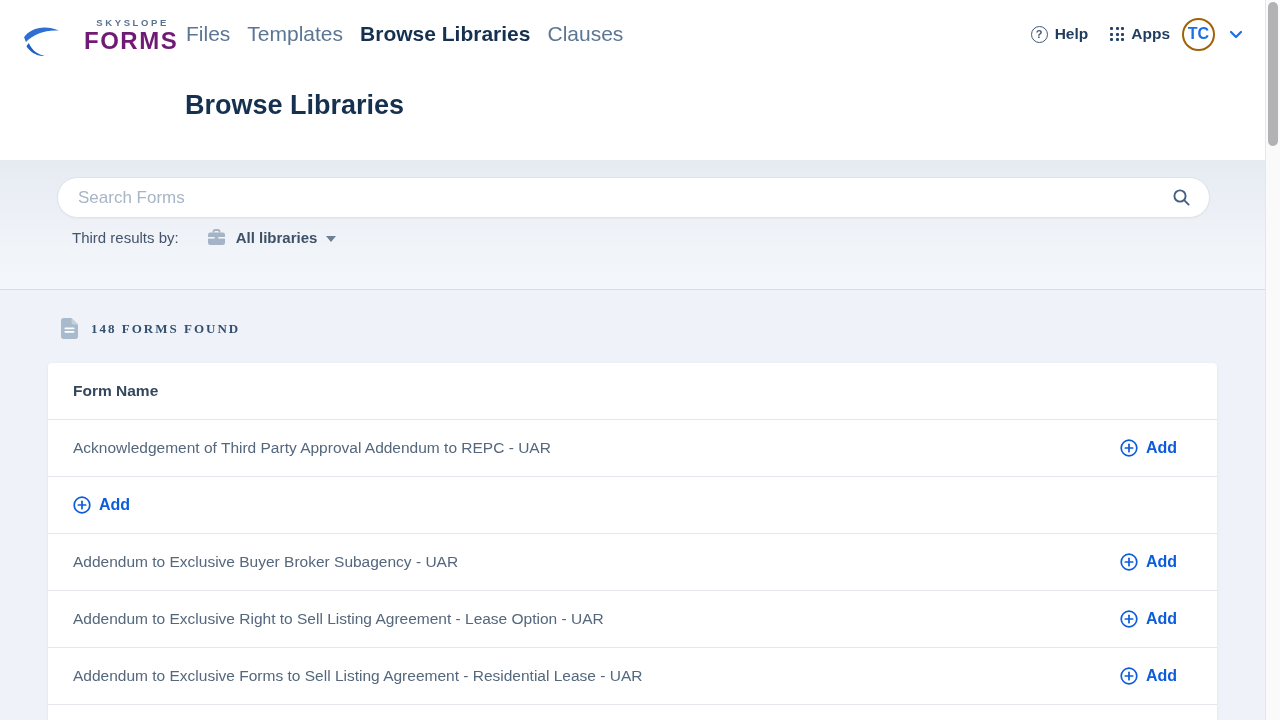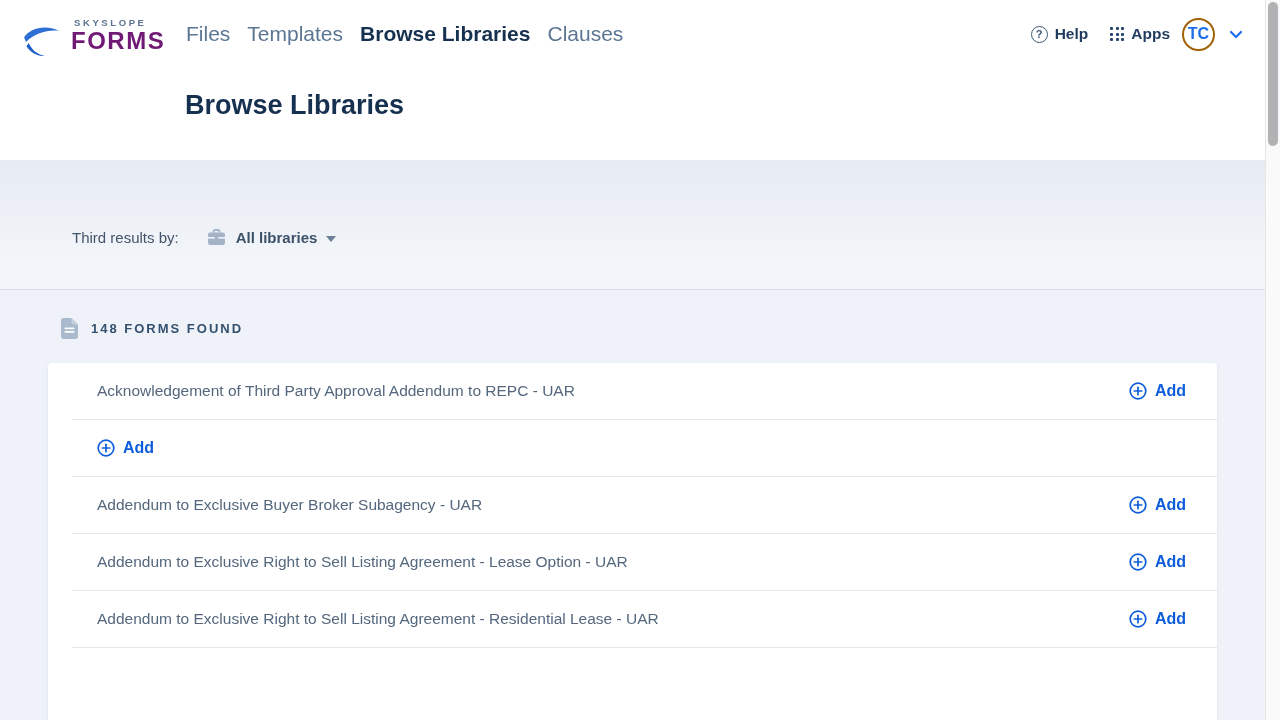--- a/index.html
+++ b/index.html
@@ -21,21 +21,21 @@
     background: #b2b2b5; border-radius: 6px;
   }
 
   
   .header {
     position: absolute; top: 0; left: 0; right: 15px; height: 160px;
     background: #ffffff; z-index: 2;
   }
   .brand { position: absolute; left: 22px; top: 17px; display: flex; align-items: flex-start; }
   .brand-swoosh { margin-top: 8px; }
-  .brand-text { margin-left: 7px; display: flex; flex-direction: column; }
+  .brand-text { margin-left: 20px; display: flex; flex-direction: column; text-align: center; }
   .brand-top {
     font-size: 9.5px; font-weight: 700; letter-spacing: 2.6px;
     color: #5a7190; margin-left: 3px;
   }
   .brand-bottom {
     font-size: 24px; font-weight: 600; letter-spacing: 1.5px;
     color: #701a75; line-height: 1.05;
   }
 
   .nav { position: absolute; left: 186px; top: 0; height: 68px; display: flex; align-items: center; gap: 17px; }
@@ -93,37 +93,37 @@
     width: 0; height: 0; margin-left: 9px; margin-top: 2px;
     border-left: 5px solid transparent; border-right: 5px solid transparent;
     border-top: 6px solid #6b8096;
   }
 
   
   .main { position: absolute; top: 291px; left: 0; right: 15px; bottom: 0; background: #eff3f9; }
   .results-count { position: absolute; left: 61px; top: 27px; display: flex; align-items: center; }
   .results-count-text {
     margin-left: 13px; font-size: 13px; font-weight: 700;
-    letter-spacing: 2px; color: #33506e;
+    letter-spacing: 2px; color: #33506e; font-family: Liberation Serif, serif;
   }
 
   .card {
     position: absolute; left: 48px; top: 72px; width: 1169px; bottom: -4px;
     background: #ffffff; border-radius: 4px 4px 0 0;
     box-shadow: 0 1px 3px rgba(30,50,80,0.10);
     overflow: hidden;
   }
   .thead {
     height: 57px; display: flex; align-items: center; padding-left: 25px;
     border-bottom: 1px solid #e4e7eb;
   }
   .thead-label { font-size: 15.5px; font-weight: 700; color: #33475c; }
   .trow {
     height: 57px; display: flex; align-items: center; justify-content: space-between;
-    padding: 0 31px 0 25px; border-bottom: 1px solid #e4e7eb; margin-left: 24px;
+    padding: 0 40px 0 25px; border-bottom: 1px solid #e4e7eb;
   }
   .trow:last-child { border-bottom: none; }
   .form-name { font-size: 15.5px; color: #54677d; }
   .add-btn {
     background: none; border: none; cursor: pointer;
     display: flex; align-items: flex-start; gap: 8px; padding: 4px 0;
   }
   .add-label { font-size: 16px; font-weight: 700; color: #0d5cdb; }
   .trow.partial { height: 15px; border-bottom: none; }
 </style>
@@ -178,20 +178,29 @@
         <svg width="14" height="9" viewBox="0 0 14 9">
           <path d="M2 2 L7 7 L12 2" stroke="#1a6ee8" stroke-width="2.2" fill="none" stroke-linecap="round" stroke-linejoin="round"></path>
         </svg>
       </span>
     </div>
 
     <h1 class="page-title">Browse Libraries</h1>
   </div>
 
   <div class="search-band">
+    <div class="search-pill">
+      <input class="search-input" type="text" placeholder="Search Forms" style="">
+      <button class="search-icon-btn">
+        <svg width="19" height="19" viewBox="0 0 19 19">
+          <circle cx="8" cy="8" r="5.6" fill="none" stroke="#44607f" stroke-width="1.9"></circle>
+          <line x1="12.4" y1="12.4" x2="16.6" y2="16.6" stroke="#44607f" stroke-width="1.9" stroke-linecap="round"></line>
+        </svg>
+      </button>
+    </div>
     <div class="filter-row">
       <span class="filter-label">Third results by:</span>
       <div class="library-select">
         <svg width="19" height="17" viewBox="0 0 19 17">
           <path d="M6.5 3.5 V2.6 C6.5 1.7 7.2 1 8.1 1 H10.9 C11.8 1 12.5 1.7 12.5 2.6 V3.5" fill="none" stroke="#a4b4c6" stroke-width="1.8"></path>
           <rect x="1" y="3.5" width="17" height="12.5" rx="2.2" fill="#a4b4c6"></rect>
           <rect x="1" y="8" width="17" height="1.6" fill="#f1f4f9"></rect>
           <rect x="7.7" y="7" width="3.6" height="3.4" rx="0.8" fill="#a4b4c6"></rect>
         </svg>
         <span class="selected">All libraries</span>
@@ -205,20 +214,23 @@
       <svg width="17" height="21" viewBox="0 0 17 21">
         <path d="M2.5 0 H10.5 L17 6.5 V18.5 C17 19.9 15.9 21 14.5 21 H2.5 C1.1 21 0 19.9 0 18.5 V2.5 C0 1.1 1.1 0 2.5 0 Z" fill="#a9bacc"></path>
         <path d="M10.5 0 L17 6.5 H12.5 C11.4 6.5 10.5 5.6 10.5 4.5 Z" fill="#c4d1df"></path>
         <rect x="3.5" y="9.5" width="10" height="1.7" rx="0.8" fill="#ffffff"></rect>
         <rect x="3.5" y="13" width="10" height="1.7" rx="0.8" fill="#ffffff"></rect>
       </svg>
       <span class="results-count-text">148 FORMS FOUND</span>
     </div>
 
     <div class="card">
+      <div class="thead">
+        <span class="thead-label">Form Name</span>
+      </div>
 
       <div class="trow">
         <span class="form-name">Acknowledgement of Third Party Approval Addendum to REPC - UAR</span>
         <button class="add-btn">
           <svg width="18" height="18" viewBox="0 0 18 18">
             <circle cx="9" cy="9" r="7.8" fill="none" stroke="#0d5cdb" stroke-width="1.7"></circle>
             <line x1="9" y1="5.3" x2="9" y2="12.7" stroke="#0d5cdb" stroke-width="1.7" stroke-linecap="round"></line>
             <line x1="5.3" y1="9" x2="12.7" y2="9" stroke="#0d5cdb" stroke-width="1.7" stroke-linecap="round"></line>
           </svg>
           <span class="add-label">Add</span>
@@ -254,21 +266,21 @@
           <svg width="18" height="18" viewBox="0 0 18 18">
             <circle cx="9" cy="9" r="7.8" fill="none" stroke="#0d5cdb" stroke-width="1.7"></circle>
             <line x1="9" y1="5.3" x2="9" y2="12.7" stroke="#0d5cdb" stroke-width="1.7" stroke-linecap="round"></line>
             <line x1="5.3" y1="9" x2="12.7" y2="9" stroke="#0d5cdb" stroke-width="1.7" stroke-linecap="round"></line>
           </svg>
           <span class="add-label">Add</span>
         </button>
       </div>
 
       <div class="trow">
-        <span class="form-name">Addendum to Exclusive Right to Sell Listing Agreement - Residential Lease - UAR</span>
+        <span class="form-name">Addendum to Exclusive Forms to Sell Listing Agreement - Residential Lease - UAR</span>
         <button class="add-btn">
           <svg width="18" height="18" viewBox="0 0 18 18">
             <circle cx="9" cy="9" r="7.8" fill="none" stroke="#0d5cdb" stroke-width="1.7"></circle>
             <line x1="9" y1="5.3" x2="9" y2="12.7" stroke="#0d5cdb" stroke-width="1.7" stroke-linecap="round"></line>
             <line x1="5.3" y1="9" x2="12.7" y2="9" stroke="#0d5cdb" stroke-width="1.7" stroke-linecap="round"></line>
           </svg>
           <span class="add-label">Add</span>
         </button>
       </div>
 

